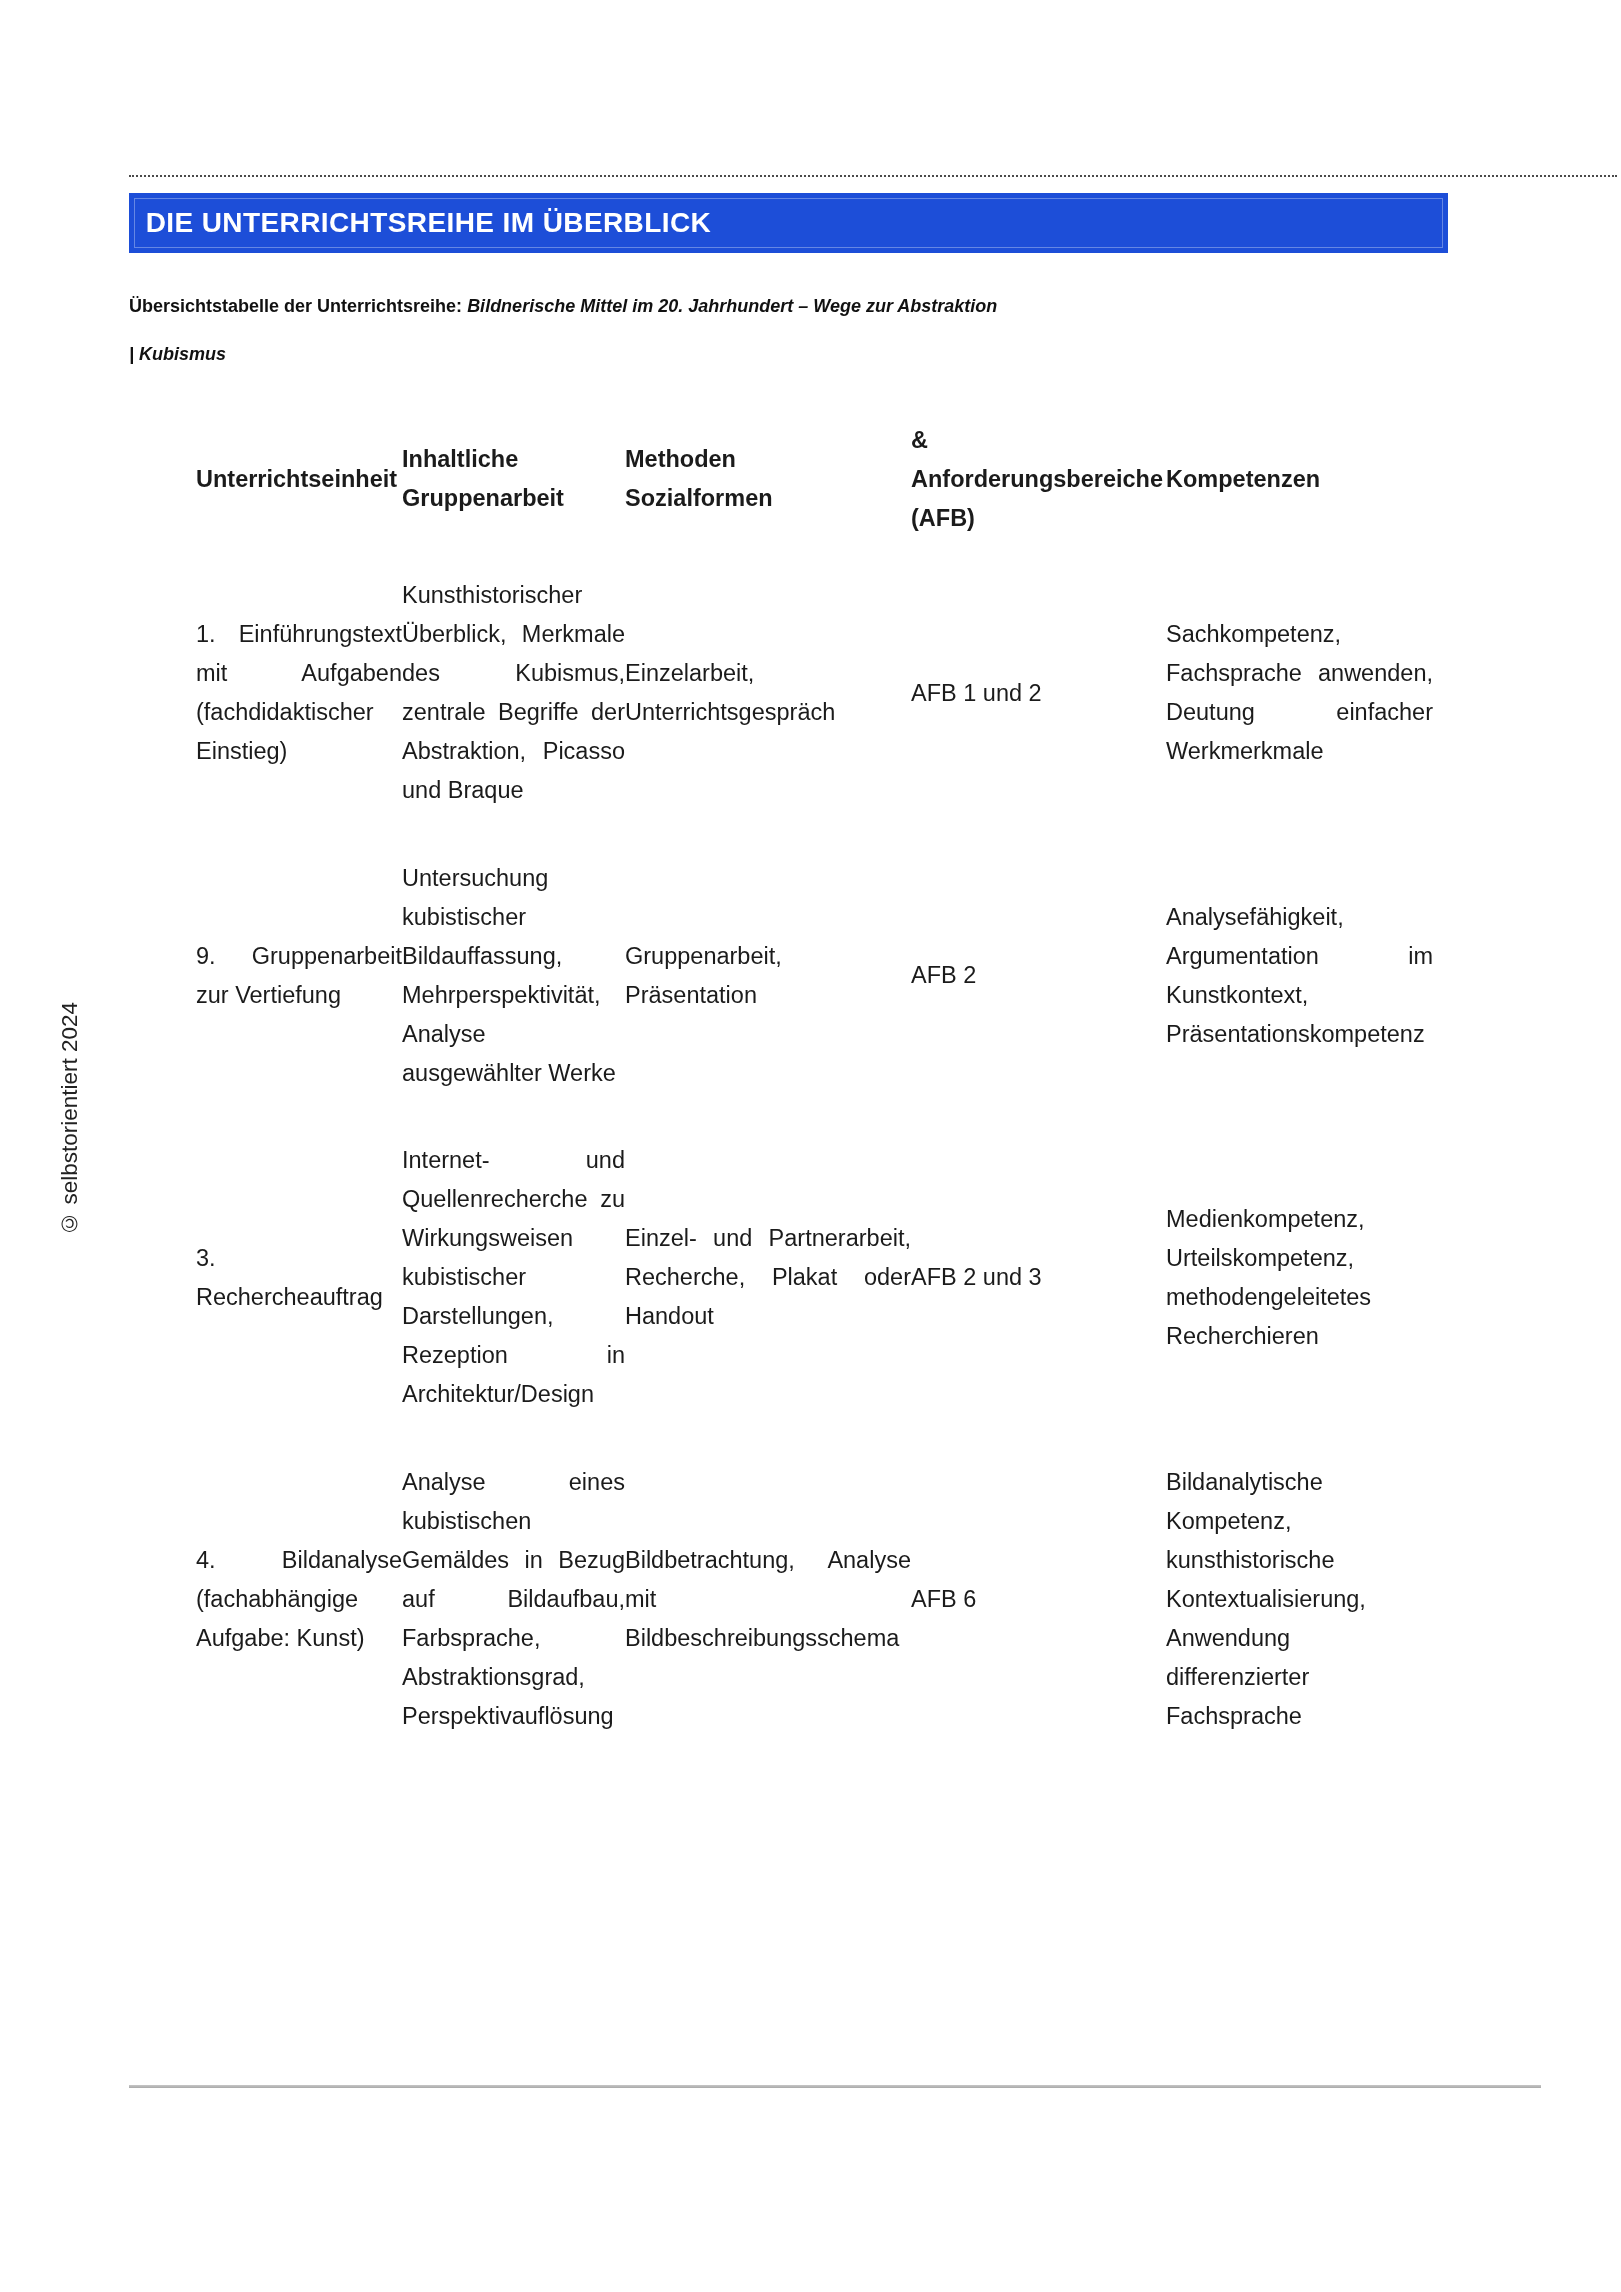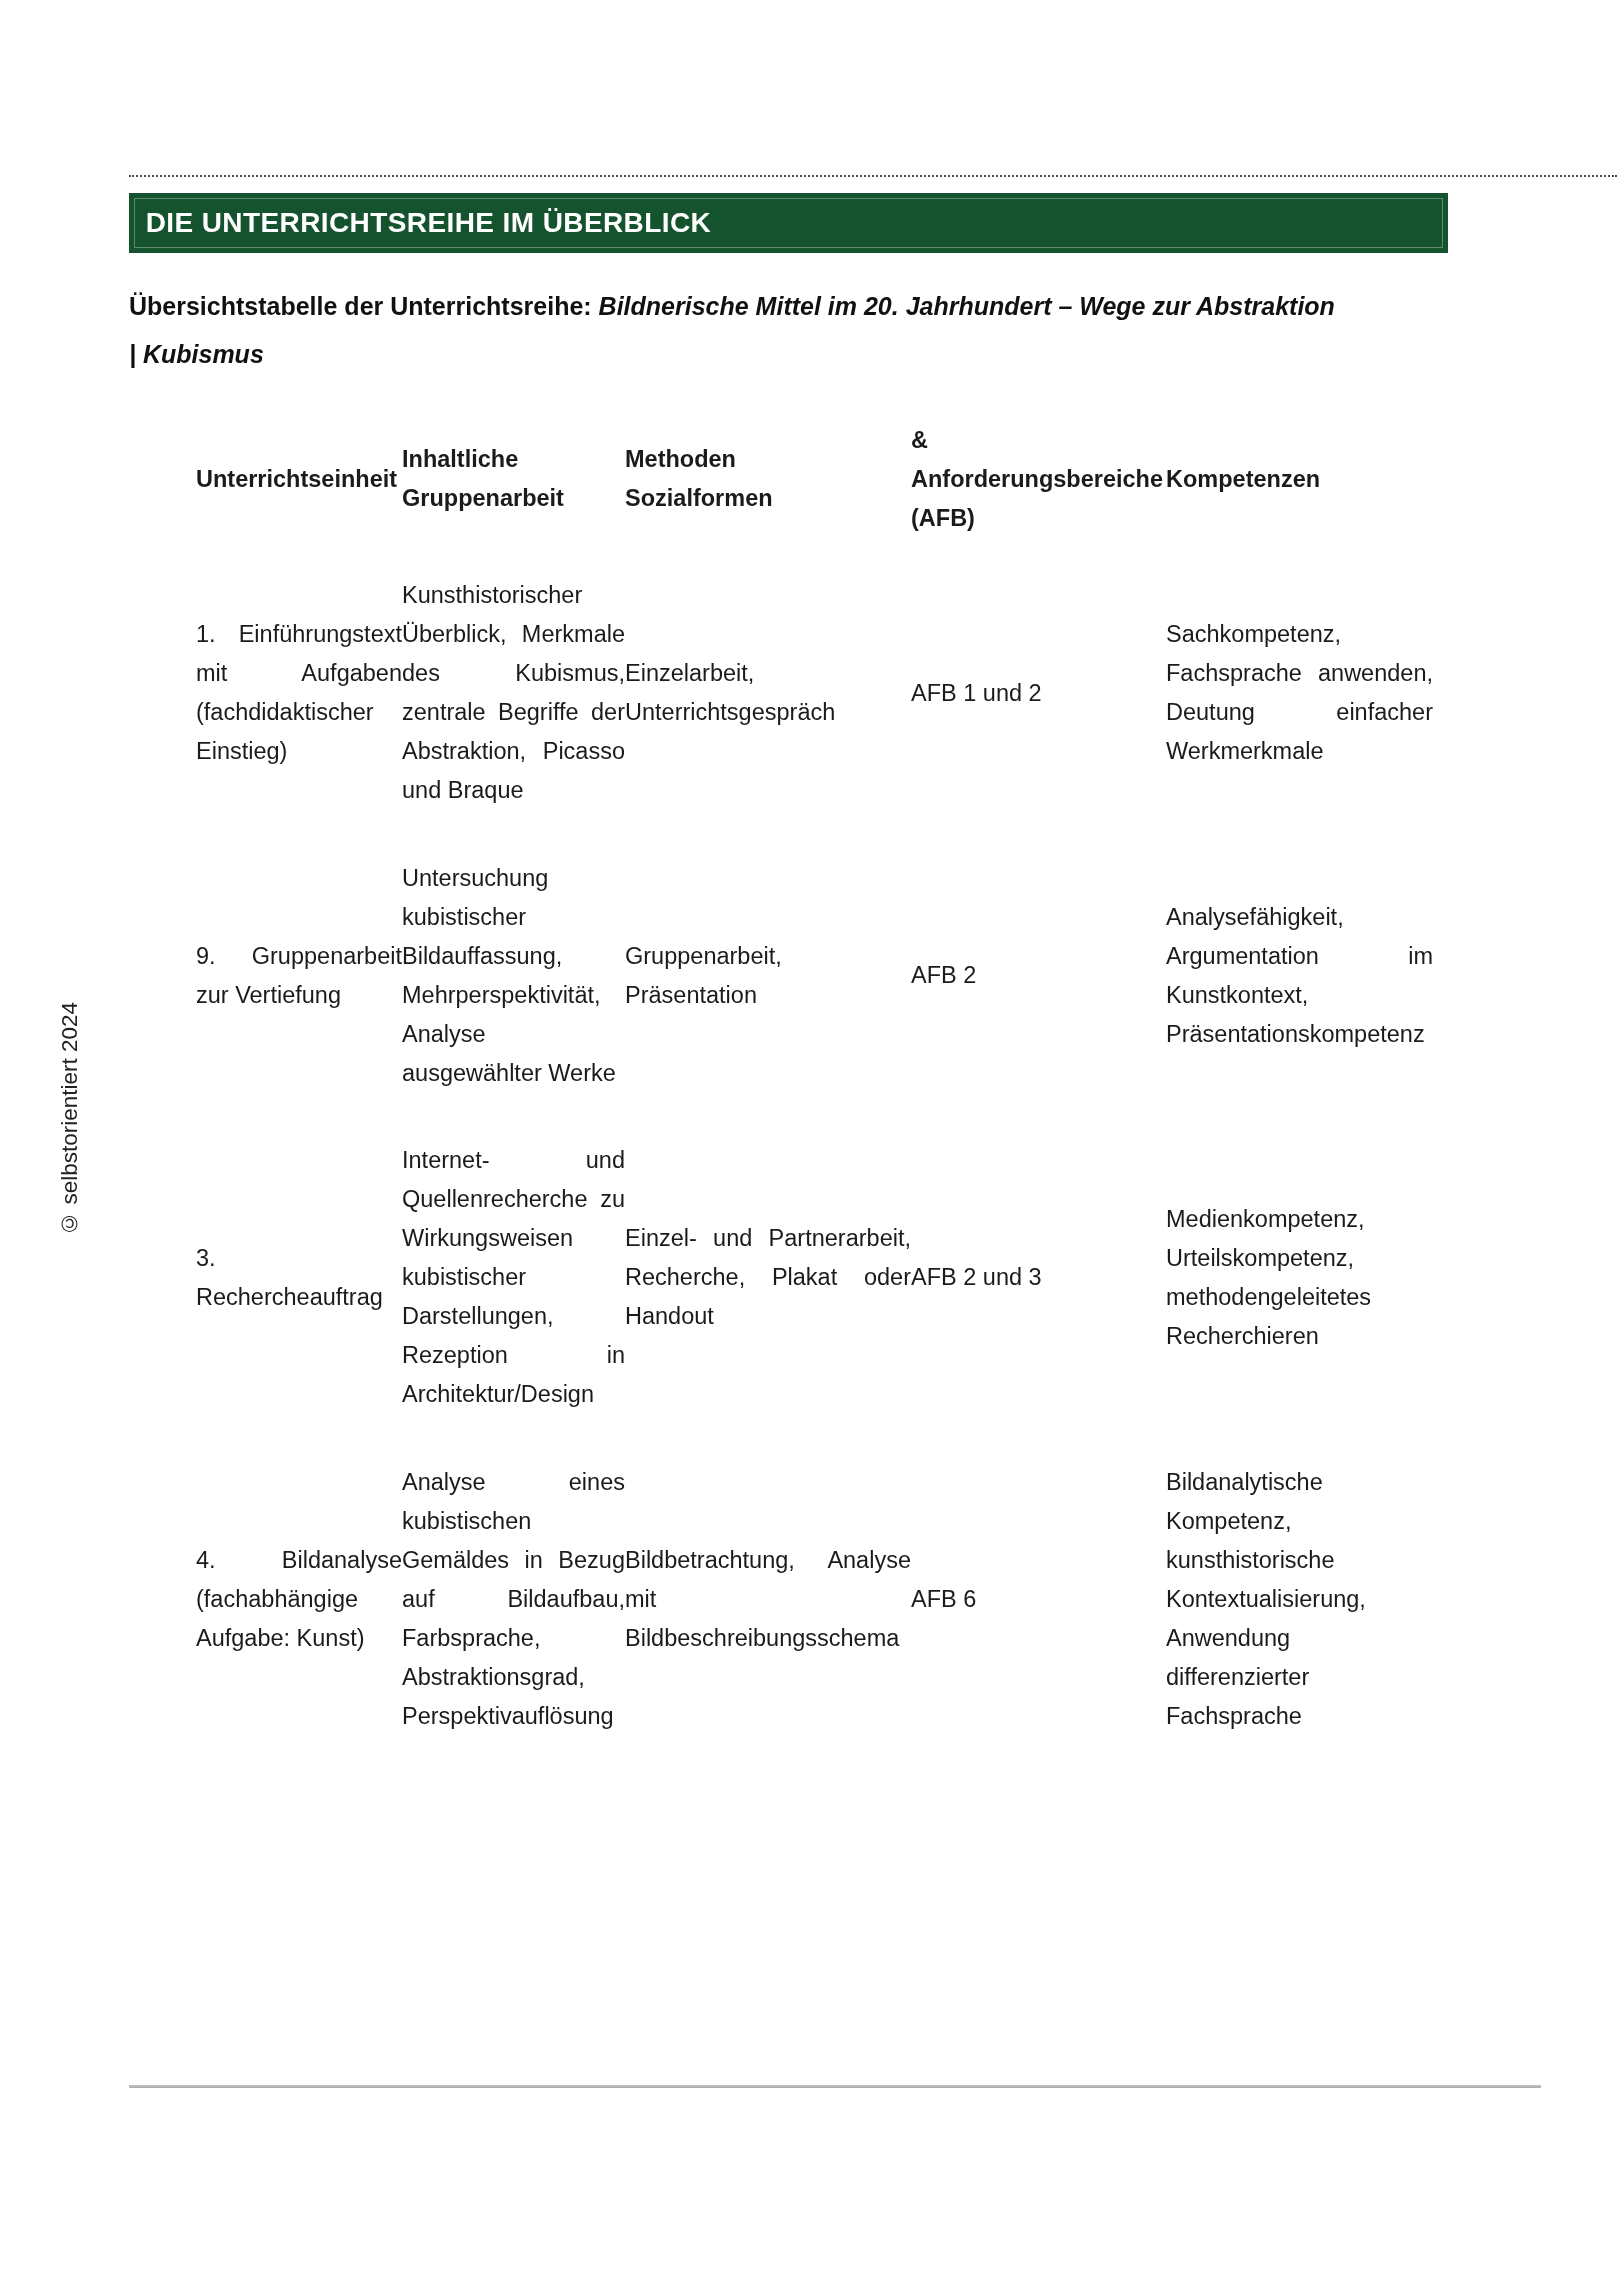--- a/index.html
+++ b/index.html
@@ -17,36 +17,36 @@
     font-size:21.6px;color:#1b1b1b;
   }
   .dotline{
     position:absolute;top:175px;left:129px;width:1488px;height:0;
     border-top:2px dotted #4a4a4a;
   }
 
   
   .banner{
     position:absolute;top:193px;left:129px;width:1319px;height:60px;
-    background:#14532d;display:flex;align-items:center;
+    background:#1d4ed8;display:flex;align-items:center;
     padding-left:16.7px;box-sizing:border-box;
   }
   .banner::after{
     content:"";position:absolute;inset:4.9px;border:1px solid rgba(255,255,255,.32);
     pointer-events:none;
   }
   .banner span{
     color:#ffffff;font-weight:bold;font-size:28px;letter-spacing:0.4px;
     position:relative;z-index:1;
   }
 
   
   .intro{
     position:absolute;top:282px;left:129px;width:1325px;margin:0;
-    font-size:25px;line-height:48px;font-weight:bold;color:#111;
+    font-size:18px;line-height:48px;font-weight:bold;color:#111;
   }
   .intro .ital{font-style:italic;}
 
   
   .copyright{
     position:absolute;left:57px;top:1002px;
     writing-mode:vertical-rl;transform:rotate(180deg);
     font-size:22.5px;color:#222;white-space:nowrap;
   }
 

